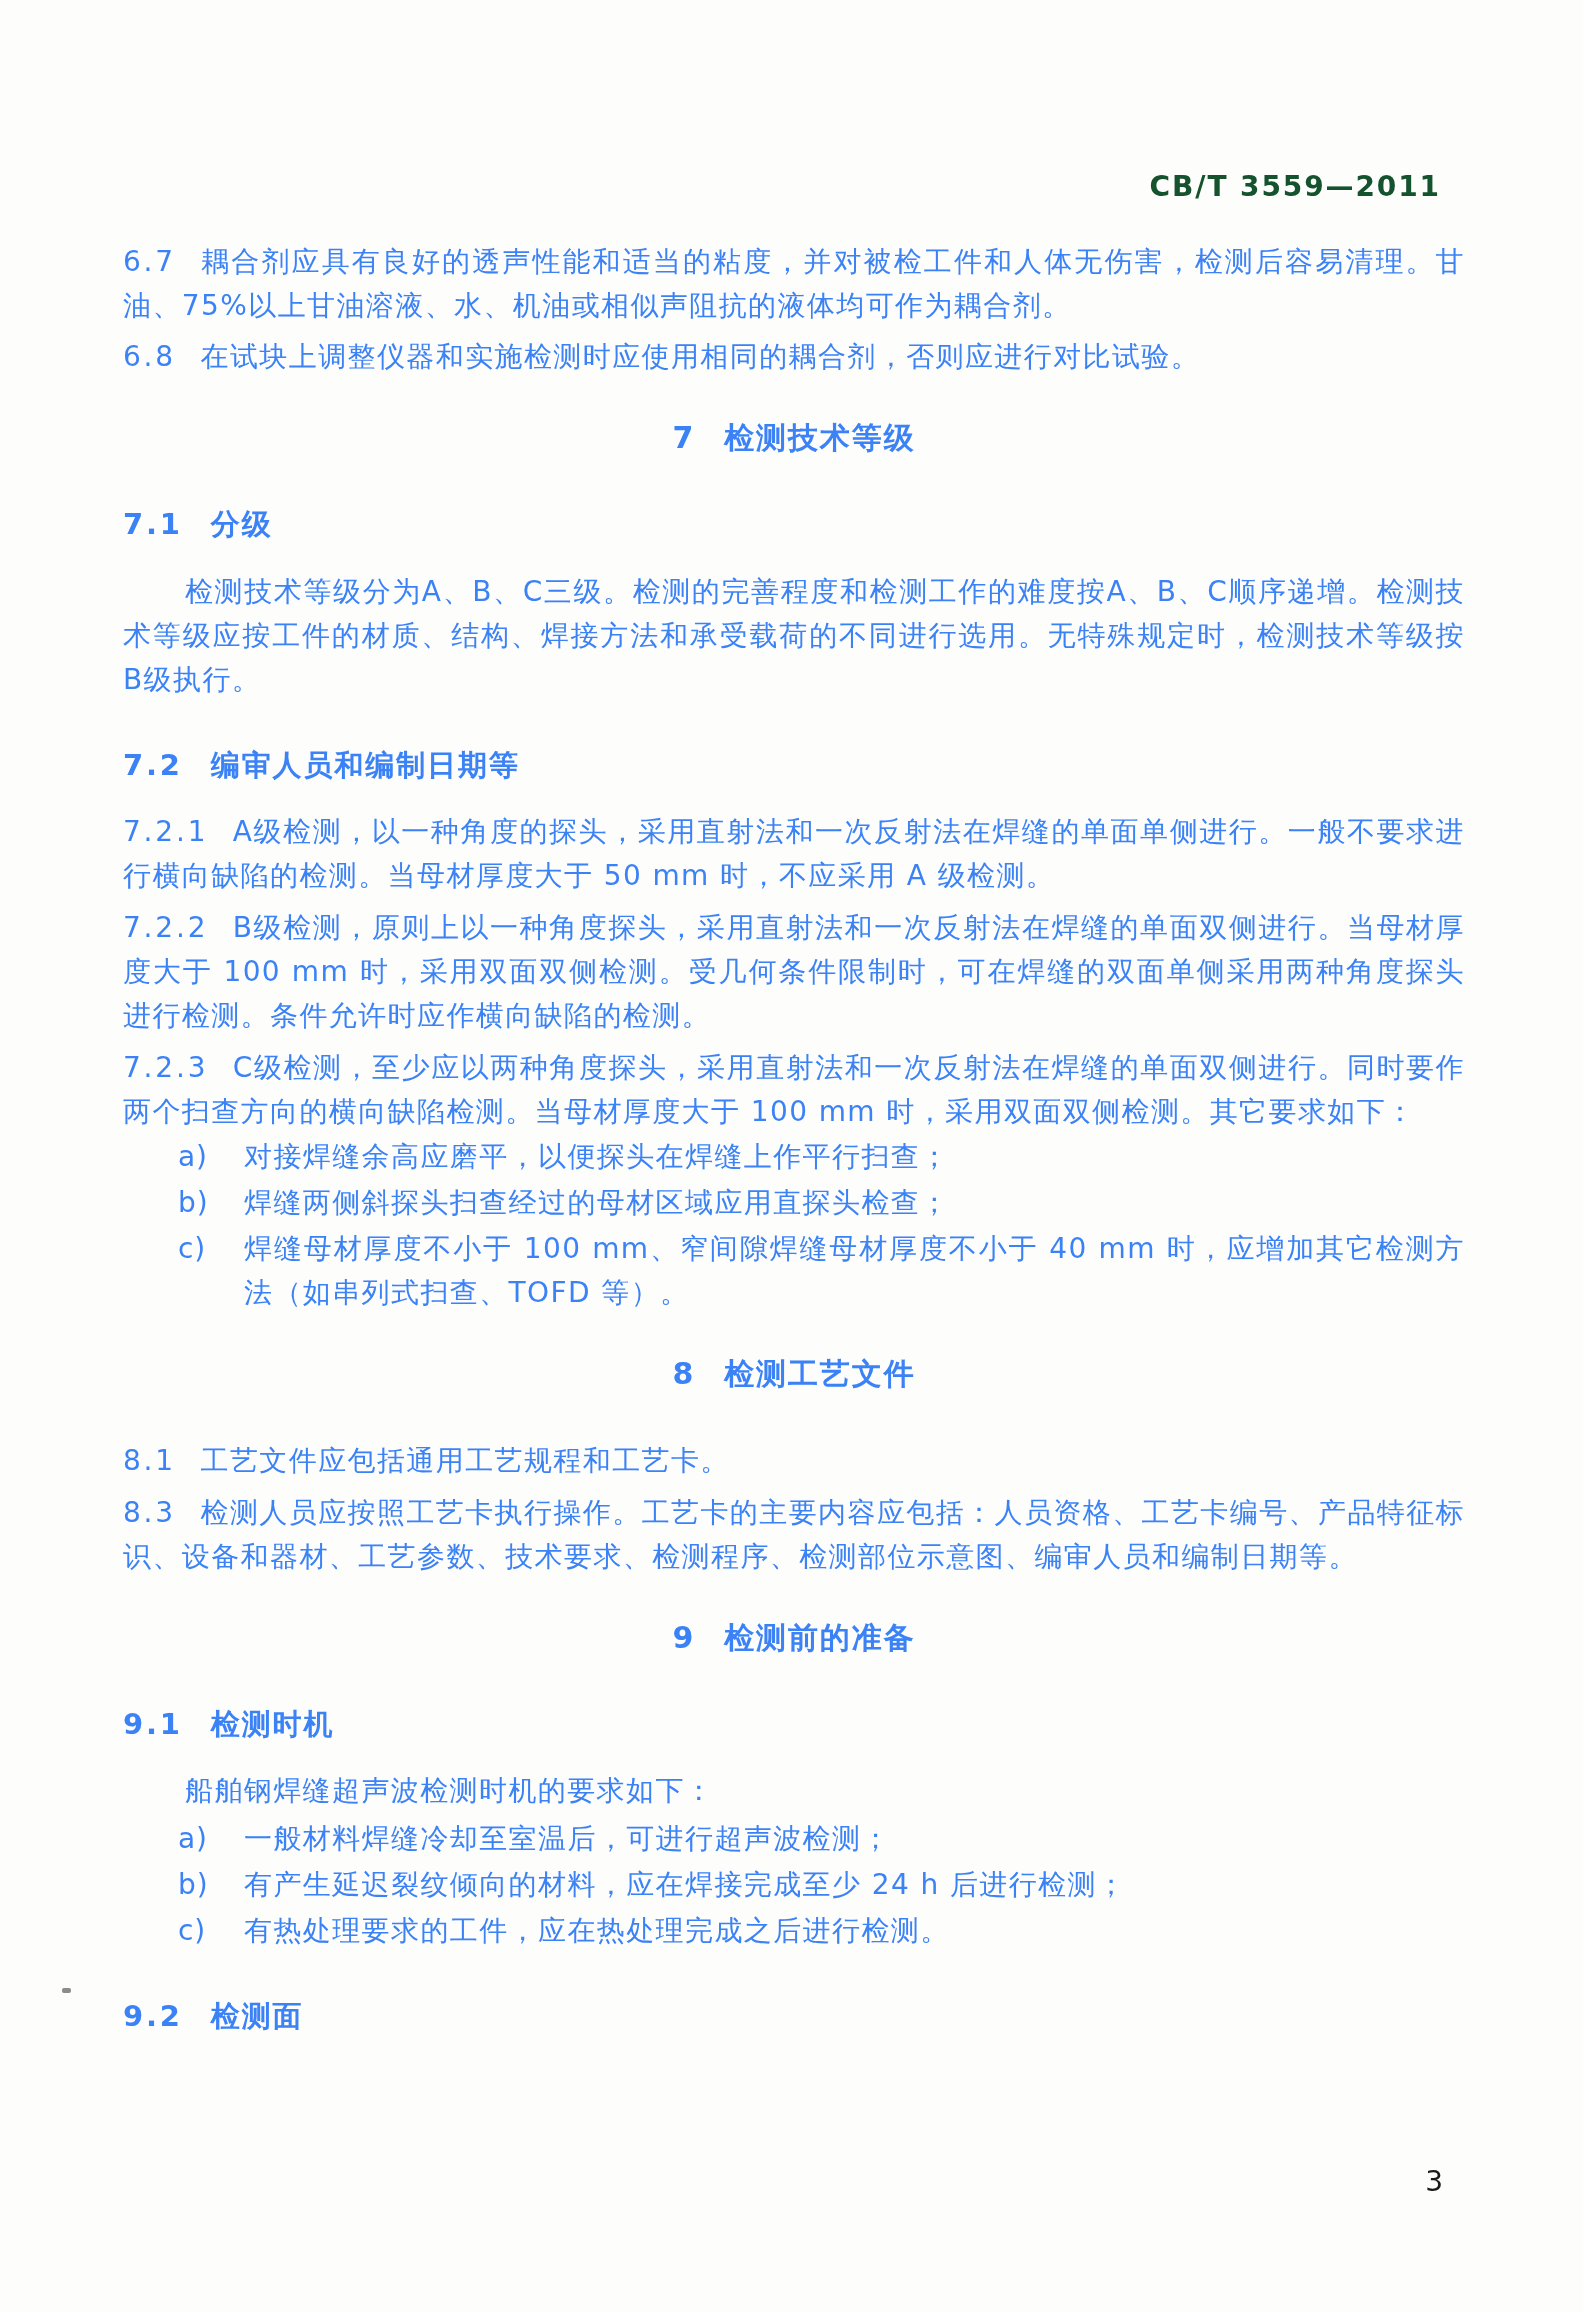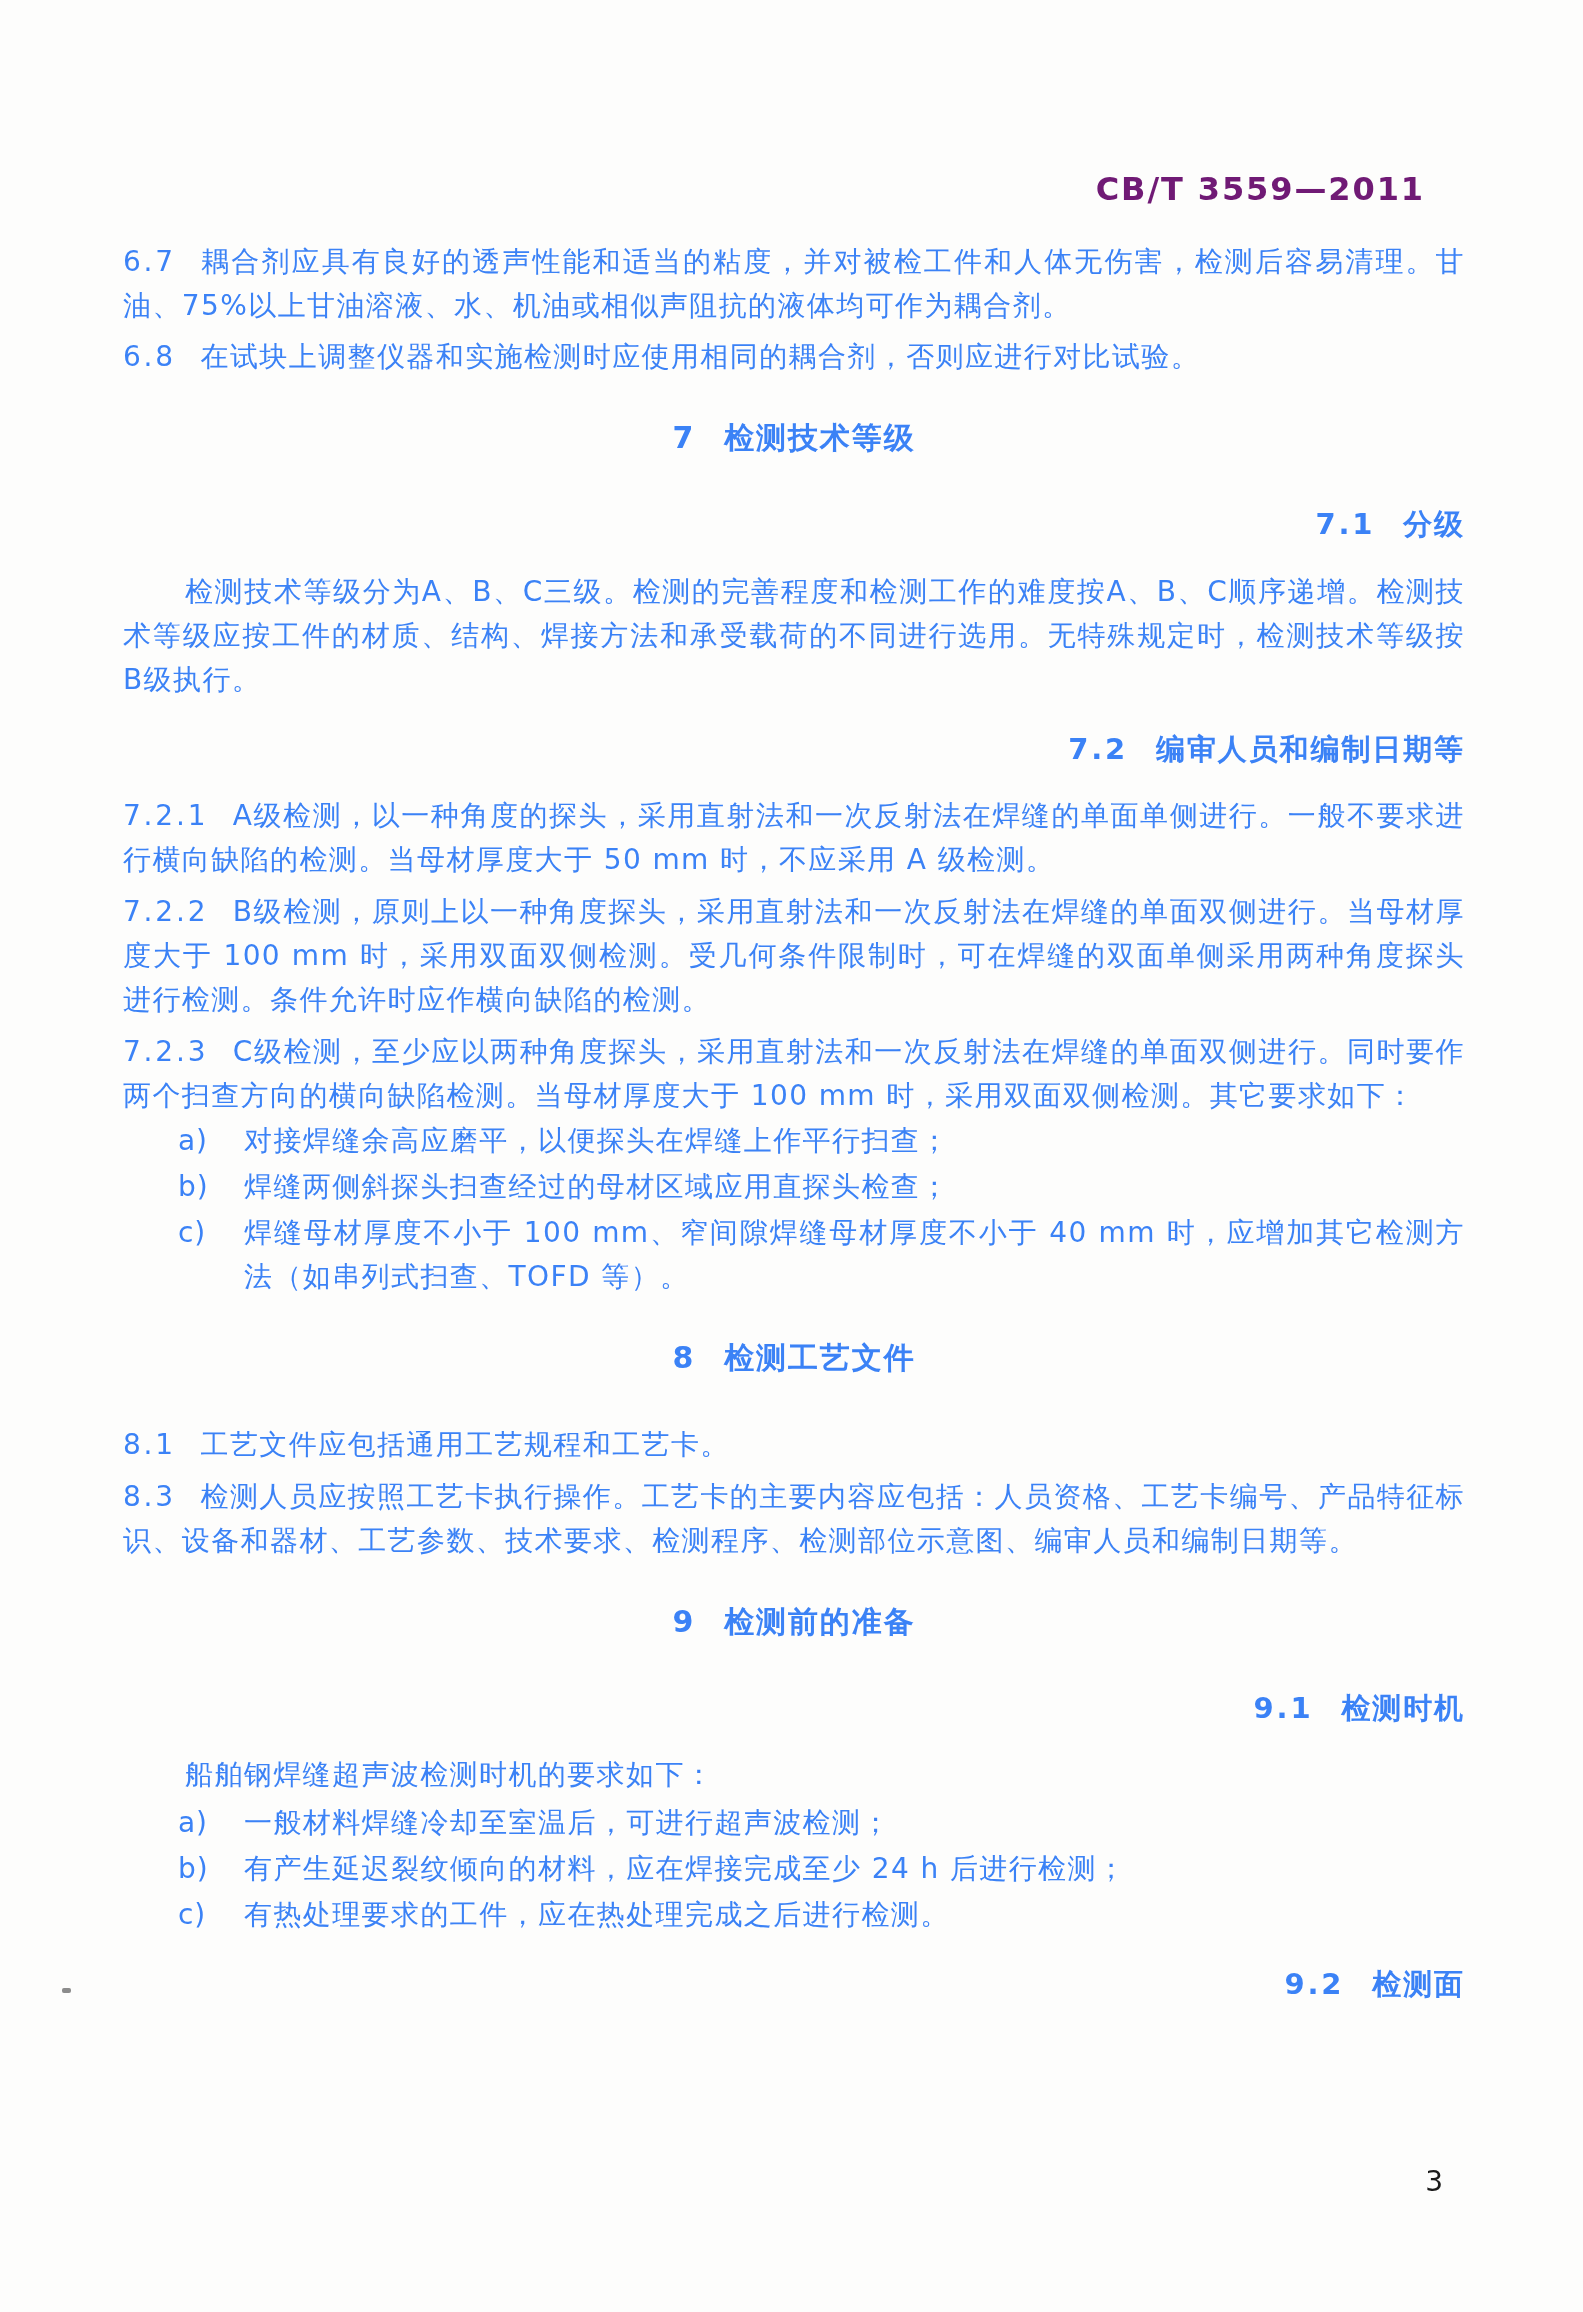--- a/index.html
+++ b/index.html
@@ -11,25 +11,25 @@
     background: #fdfdfc;
     overflow: hidden;
     font-family: "DejaVu Sans", sans-serif;
     color: #141414;
   }
 
   
   .std-code {
     position: absolute;
     top: 170px;
-    right: 158px;
-    font-size: 32px;
+    right: 142px;
+    font-size: 28px;
     font-weight: bold;
     letter-spacing: 1.9px;
-    color: #701a75;
+    color: #14532d;
   }
 
   
   .content {
     position: absolute;
     left: 123px;
     top: 232px;
     width: 1342px;
     font-size: 28px;
     line-height: 44px;
@@ -43,27 +43,27 @@
   .blk-h1 {
     margin-top: 38px;
     margin-bottom: 44px;
     font-size: 30px;
     font-weight: bold;
     line-height: 42px;
     letter-spacing: 1.9px;
     text-align: center;
   }
   .blk-h2 {
-    margin-top: 26px;
+    margin-top: 42px;
     margin-bottom: 24.6px;
     font-size: 29px;
     font-weight: bold;
     line-height: 42px;
     letter-spacing: 1.9px;
-    text-align: right;
+    text-align: left;
   }
   .blk-h1 .num, .blk-h2 .num { display: inline-block; margin-right: 28px; letter-spacing: 2.8px; }
 
   .blk-clause { margin-top: 7.6px; }
   .blk-clause .num {
     display: inline-block;
     margin-right: 24.6px;
     letter-spacing: 2.8px;
     font-weight: 500;
     white-space: nowrap;

